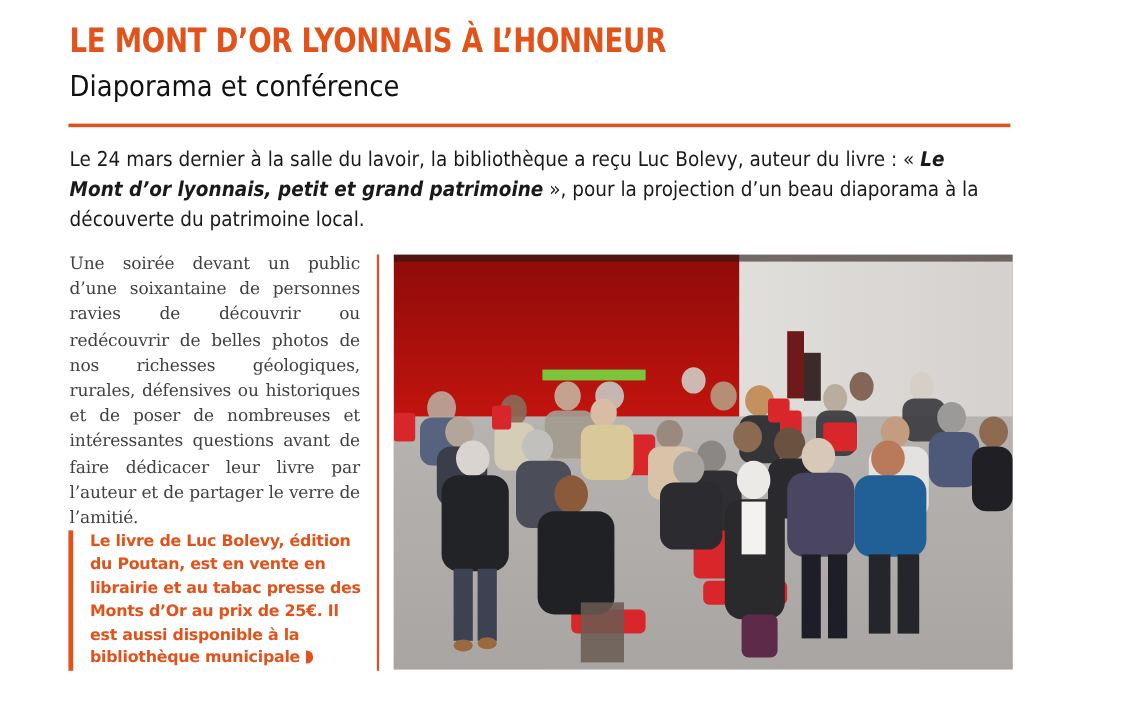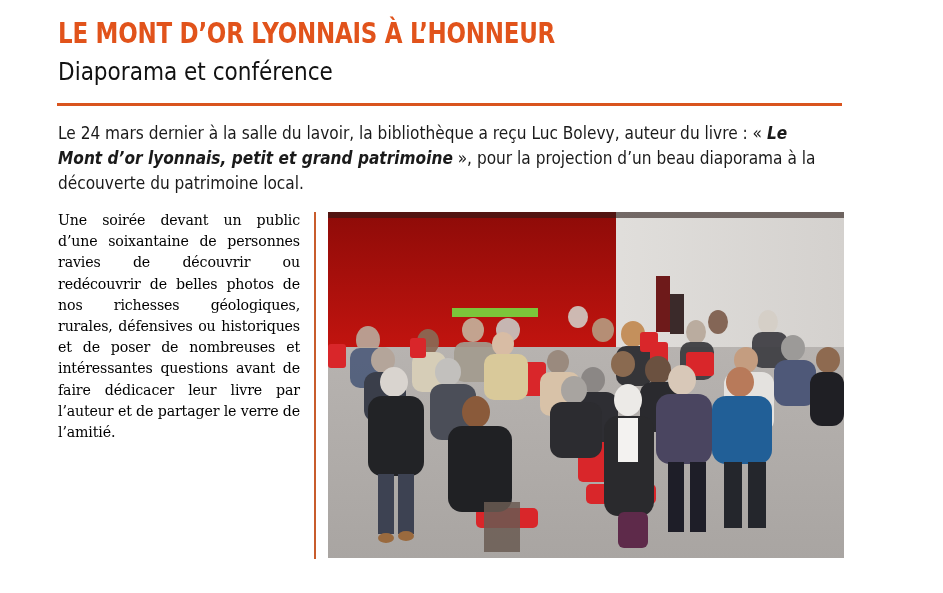--- a/index.html
+++ b/index.html
@@ -73,21 +73,21 @@
     }
     .body-text {
       position: absolute;
       left: 58px;
       top: 210px;
       width: 242px;
       margin: 0;
       font-family: "DejaVu Serif", serif;
       font-size: 14.2px;
       line-height: 21.2px;
-      color: #000000;
+      color: #404040;
       text-align: justify;
       letter-spacing: -0.15px;
     }
     .callout {
       position: absolute;
       left: 57px;
       top: 442px;
       width: 250px;
       height: 117px;
       border-left: 4px solid #e1531b;
@@ -140,20 +140,23 @@
 
   <h1 class="title">LE MONT D’OR LYONNAIS À L’HONNEUR</h1>
   <h2 class="subtitle">Diaporama et conférence</h2>
 
   <div class="rule"></div>
 
   <p class="intro"><span>Le 24 mars dernier à la salle du lavoir, la bibliothèque a reçu Luc Bolevy, auteur du livre : « </span><span class="book-title">Le Mont d’or lyonnais, petit et grand patrimoine</span><span> », pour la projection d’un beau diaporama à la découverte du patrimoine local.</span></p>
 
   <p class="body-text">Une soirée devant un public d’une soixantaine de personnes ravies de découvrir ou redécouvrir de belles photos de nos richesses géologiques, rurales, défensives ou historiques et de poser de nombreuses et intéressantes questions avant de faire dédicacer leur livre par l’auteur et de partager le verre de l’amitié.</p>
 
+  <div class="callout">
+    <p class="callout-text"><span>Le livre de Luc Bolevy, édition du Poutan, est en vente en librairie et au tabac presse des Monts d’Or au prix de 25€. Il est aussi disponible à la bibliothèque municipale</span><span class="callout-end"></span></p>
+  </div>
 
   <div class="divider"></div>
 
   <div class="photo">
     <svg width="516" height="346" viewBox="0 0 516 346">
       <defs>
         <linearGradient id="redwall" x1="0" y1="0" x2="0" y2="1">
           <stop offset="0" stop-color="#8e0b08"></stop>
           <stop offset="1" stop-color="#c3140f"></stop>
         </linearGradient>

